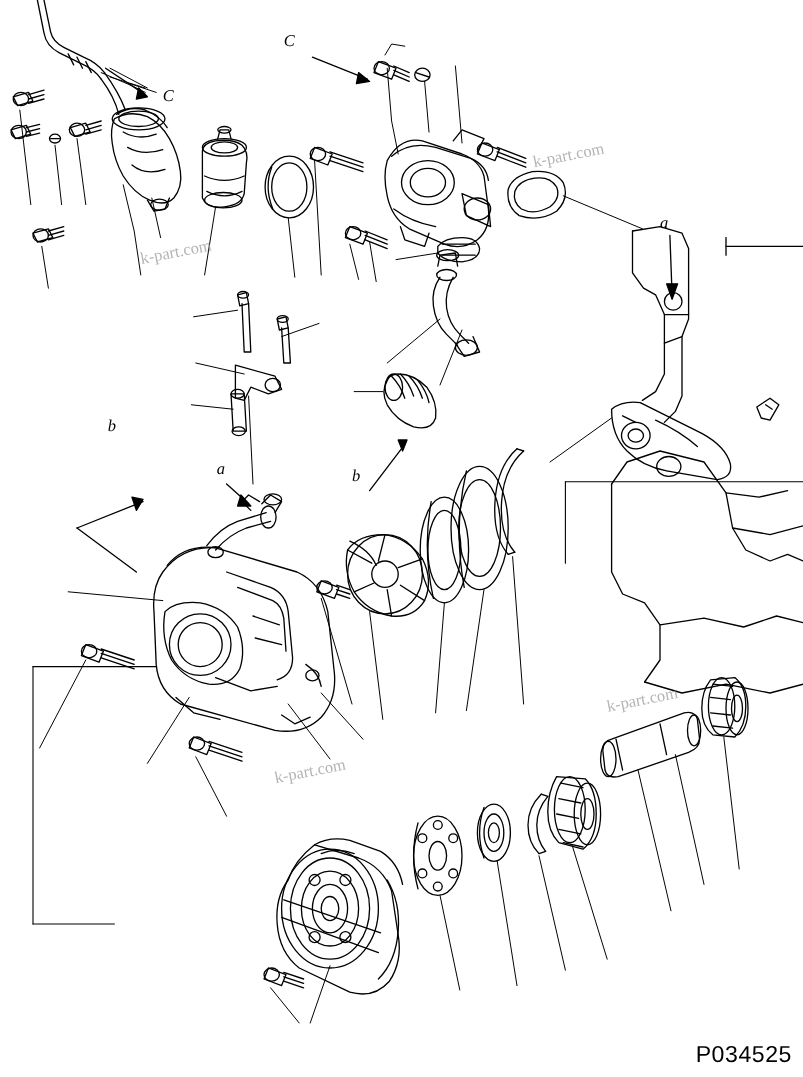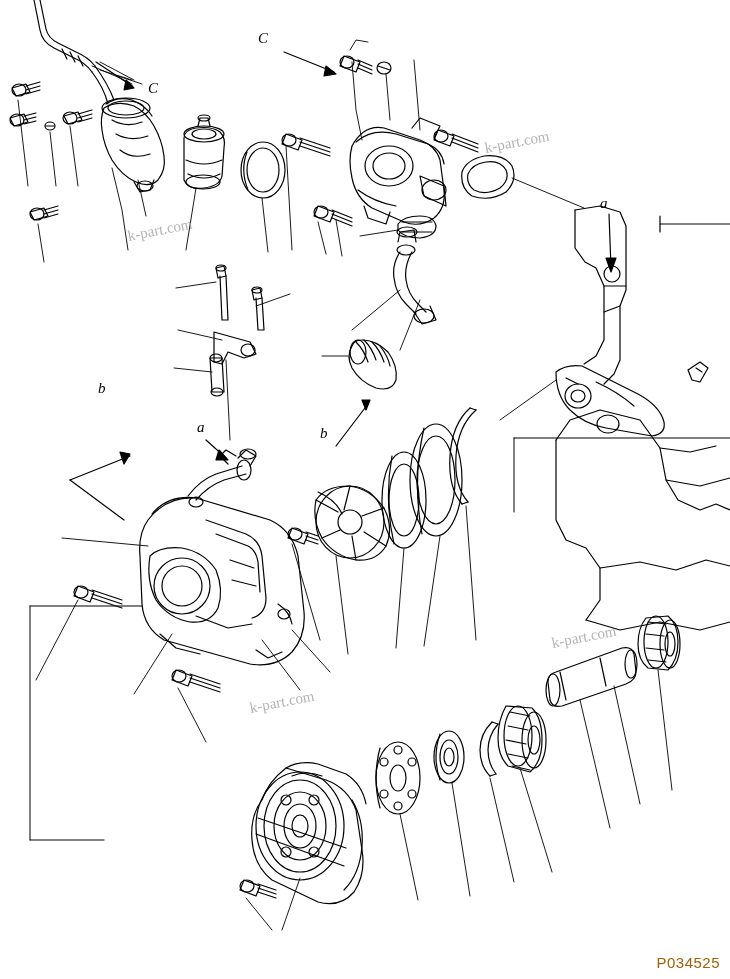--- a/index.html
+++ b/index.html
@@ -41,23 +41,23 @@
     font-size: 15px;
     font-style: italic;
     color: #000000;
     white-space: nowrap;
   }
   #drawing-number {
     position: absolute;
     right: 10px;
     bottom: 8px;
     font-family: "Liberation Sans", sans-serif;
-    font-size: 15px;
+    font-size: 21px;
     letter-spacing: 0.5px;
-    color: #a16207;
+    color: #000000;
   }
   #page-footer-mark {
     position: absolute;
     left: 355px;
     bottom: 2px;
     font-family: "Liberation Sans", sans-serif;
     font-size: 11px;
     color: #000000;
   }
 </style>

